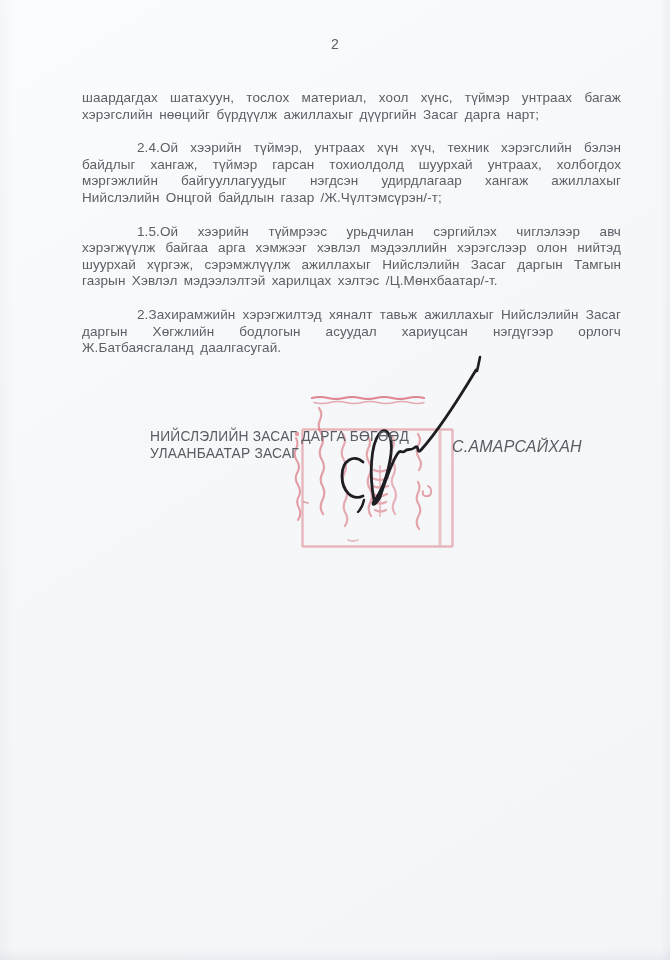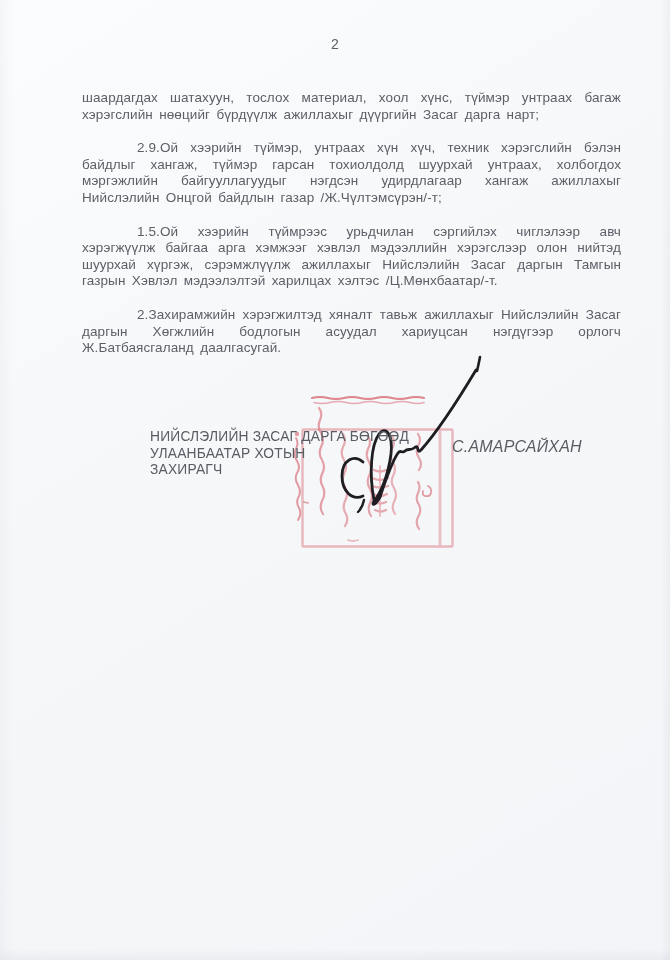--- a/index.html
+++ b/index.html
@@ -78,21 +78,21 @@
 </style>
 </head>
 <body>
 
 <div class="page">
 
   <div class="page-number">2</div>
 
   <div class="doc-body">
     <p>шаардагдах шатахуун, тослох материал, хоол хүнс, түймэр унтраах багаж хэрэгслийн нөөцийг бүрдүүлж ажиллахыг дүүргийн Засаг дарга нарт;</p>
-    <p class="indented">2.9.Ой хээрийн түймэр, унтраах хүн хүч, техник хэрэгслийн бэлэн байдлыг хангаж, түймэр гарсан тохиолдолд шуурхай унтраах, холбогдох мэргэжлийн байгууллагуудыг нэгдсэн удирдлагаар хангаж ажиллахыг Нийслэлийн Онцгой байдлын газар /Ж.Чүлтэмсүрэн/-т;</p>
+    <p class="indented">2.4.Ой хээрийн түймэр, унтраах хүн хүч, техник хэрэгслийн бэлэн байдлыг хангаж, түймэр гарсан тохиолдолд шуурхай унтраах, холбогдох мэргэжлийн байгууллагуудыг нэгдсэн удирдлагаар хангаж ажиллахыг Нийслэлийн Онцгой байдлын газар /Ж.Чүлтэмсүрэн/-т;</p>
     <p class="indented">1.5.Ой хээрийн түймрээс урьдчилан сэргийлэх чиглэлээр авч хэрэгжүүлж байгаа арга хэмжээг хэвлэл мэдээллийн хэрэгслээр олон нийтэд шуурхай хүргэж, сэрэмжлүүлж ажиллахыг Нийслэлийн Засаг даргын Тамгын газрын Хэвлэл мэдээлэлтэй харилцах хэлтэс /Ц.Мөнхбаатар/-т.</p>
     <p class="indented">2.Захирамжийн хэрэгжилтэд хяналт тавьж ажиллахыг Нийслэлийн Засаг даргын Хөгжлийн бодлогын асуудал хариуцсан нэгдүгээр орлогч Ж.Батбаясгаланд даалгасугай.</p>
   </div>
 
   <svg class="stamp-svg" viewBox="0 0 172 166" fill="none" xmlns="http://www.w3.org/2000/svg">
     <g stroke="#d5606c" stroke-linecap="round" stroke-linejoin="round">
 
       <path d="M24 8 q8 -2 16 0 t16 0 t16 0 t16 0 t16 0 t16 0 t16 0" stroke-width="2.2" opacity="0.75"></path>
       <path d="M26 12.5 q8 2 16 0 t16 0 t16 0 t16 0 t16 0 t16 0 t14 0" stroke-width="1.6" opacity="0.5"></path>
 
@@ -131,19 +131,18 @@
       <path d="M44 152 C 39 126 41 97 49 86 C 56 77 63 87 61 106 C 58 129 50 146 44 153 C 41 158 45 158 50 149" stroke-width="2.8"></path>
 
       <path d="M50 149 C 56 131 63 112 68 105 C 71 101 72 106 75 103 C 78 100 80 103 84 100 C 90 95 86 107 91 102 C 108 83 128 52 146 22" stroke-width="2.8"></path>
 
       <path d="M150 9 C 149 14 148 19 147 23" stroke-width="2.6"></path>
     </g>
   </svg>
 
   <div class="signature-block">
     <div>НИЙСЛЭЛИЙН ЗАСАГ ДАРГА БӨГӨӨД</div>
-    <div>УЛААНБААТАР ХОТЫН</div>
-    <div>ЗАХИРАГЧ</div>
+    <div>УЛААНБААТАР ЗАСАГ</div>
   </div>
 
   <div class="signatory-name">С.АМАРСАЙХАН</div>
 
 </div>
 
 </body></html>

